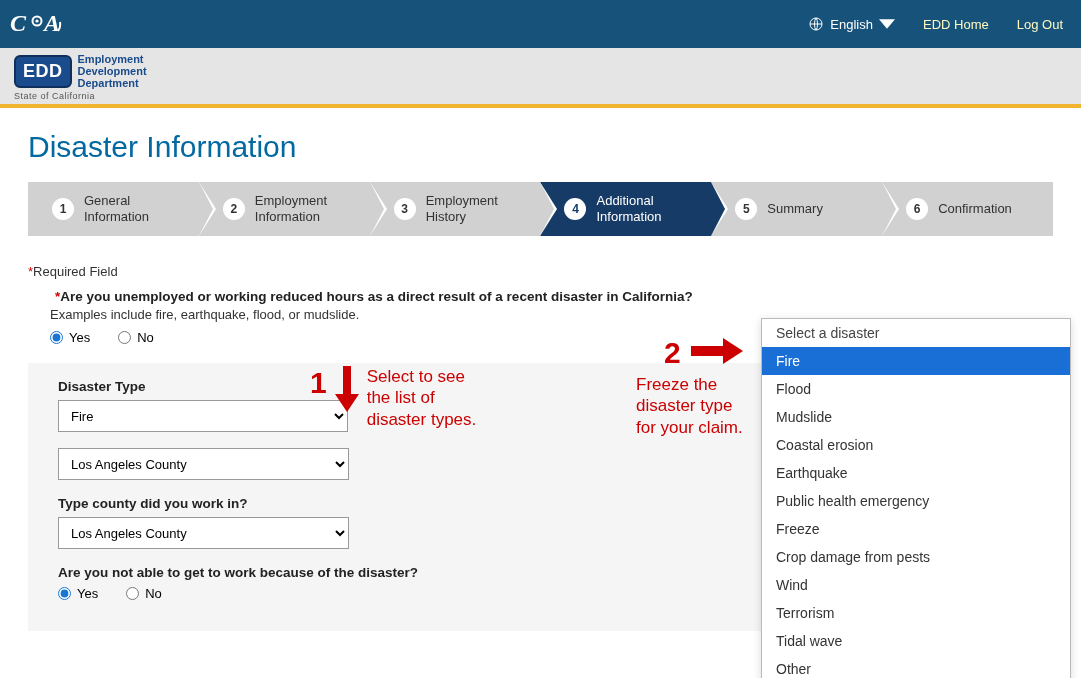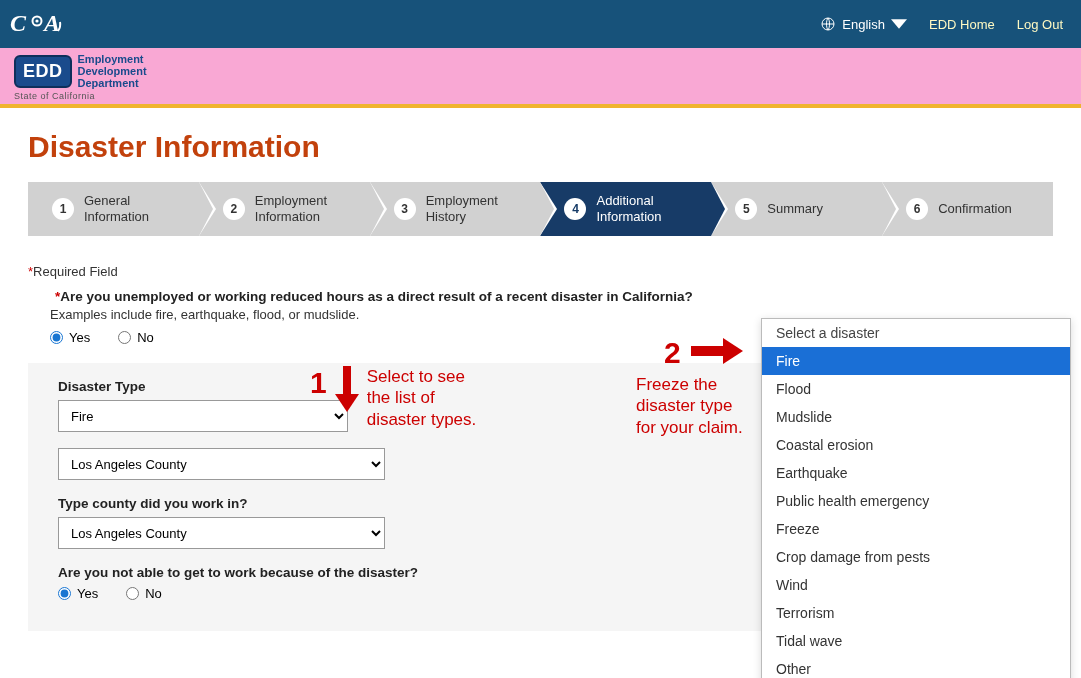--- a/index.html
+++ b/index.html
@@ -1,35 +1,35 @@
 <!DOCTYPE html>
 <html><head>
 <meta charset="utf-8">
 <style>
   * { box-sizing: border-box; margin: 0; padding: 0; }
   body { font-family: "Segoe UI", Arial, sans-serif; background: #fff; width: 1081px; height: 678px; overflow: hidden; position: relative; }
   
   
   .topbar { background: #17527a; height: 48px; display: flex; align-items: center; justify-content: space-between; padding: 0 18px 0 10px; color: #fff; }
   .ca-logo { display:flex; align-items:center; gap:6px; }
-  .topbar-right { display: flex; align-items: center; gap: 22px; font-size: 13px; }
+  .topbar-right { display: flex; align-items: center; gap: 28px; font-size: 13px; }
   .lang { display:flex; align-items:center; gap:6px; cursor:pointer;}
   .lang svg { width:16px; height:16px; }
   .toplink { color:#fef9c3; cursor:pointer; }
 
   
-  .logoband { background:#f9a8d4; height:60px; padding:4px 14px 2px; border-bottom:4px solid #f0b42e; display:flex; align-items:center; }
+  .logoband { background:#e5e5e5; height:60px; padding:4px 14px 2px; border-bottom:4px solid #f0b42e; display:flex; align-items:center; }
   .edd-logo { display:flex; align-items:center; gap:8px; }
   .edd-mark { background:#1a4b8c; color:#fff; padding:4px 7px; border-radius:6px; font-weight:800; font-size:18px; letter-spacing:0.5px; border:2px solid #0e2f5b;}
   .edd-text { font-size:11px; color:#1a4b8c; font-weight:700; line-height:1.1; }
   .edd-sub { font-size:9px; color:#555; margin-top:2px; letter-spacing:0.5px;}
 
   
   .content { padding: 22px 28px 0 28px; }
-  .page-title { font-size: 30px; font-weight:700; color:#c2410c; margin-bottom: 18px; }
+  .page-title { font-size: 30px; font-weight:400; color:#0369a1; margin-bottom: 18px; }
 
   
   .steps { display:flex; height:54px; margin-bottom: 28px; }
   .step { flex:1; position:relative; display:flex; align-items:center; padding:0 10px 0 24px; background:#d1d1d1; color:#333; font-size:13px; }
   .step.active { background:#173b67; color:#fff; }
   .step::after { content:""; position:absolute; right:-14px; top:0; border-top:27px solid transparent; border-bottom:27px solid transparent; border-left:14px solid #d1d1d1; z-index:2; }
   .step.active::after { border-left-color:#173b67; }
   .step::before { content:""; position:absolute; right:-17px; top:0; border-top:27px solid transparent; border-bottom:27px solid transparent; border-left:17px solid #fff; z-index:1; }
   .step:last-child::after, .step:last-child::before { display:none; }
   .step-num { width:22px; height:22px; border-radius:50%; background:#fff; color:#333; display:flex; align-items:center; justify-content:center; font-size:12px; font-weight:600; margin-right:10px; flex-shrink:0;}
@@ -40,21 +40,21 @@
   .required-note { font-size:13px; color:#333; margin-bottom:10px; }
   .required-note .ast, .question .ast { color:#c00; }
   .question { font-size:13.5px; font-weight:700; color:#222; margin-bottom:3px; margin-left:27px;}
   .hint { font-size:13px; color:#333; margin-bottom:8px; margin-left:22px;}
   .radios { margin-left:22px; display:flex; gap:28px; font-size:13px; margin-bottom:18px;}
   .radios label { display:flex; align-items:center; gap:6px; cursor:pointer;}
   .radios input { accent-color:#1976d2; }
 
   .panel { background:#f5f5f5; padding:16px 30px 12px 30px; margin-top:4px; }
   .field-label { font-size:13.5px; font-weight:700; color:#222; margin-bottom:6px; }
-  .dropdown { width:327px; height:32px; border:1px solid #999; background:#fff; font-size:13px; padding:0 8px; margin-bottom:16px; display:block;}
+  .dropdown { width:291px; height:32px; border:1px solid #999; background:#fff; font-size:13px; padding:0 8px; margin-bottom:16px; display:block;}
   .dropdown.narrow { width:290px; }
 
   
   .anno { position:absolute; color:#c00; font-weight:600; z-index:5; pointer-events:none;}
   .anno .num { font-size:30px; font-weight:800; }
   .anno .txt { font-size:17px; font-weight:500; line-height:1.25; }
   .arrow-down svg, .arrow-right svg { fill:#c00; }
 
   
   .listbox { position:absolute; right:10px; top:318px; width:310px; background:#fff; border:1px solid #bbb; box-shadow:0 2px 8px rgba(0,0,0,.15); z-index:10; font-size:14px; color:#333;}

